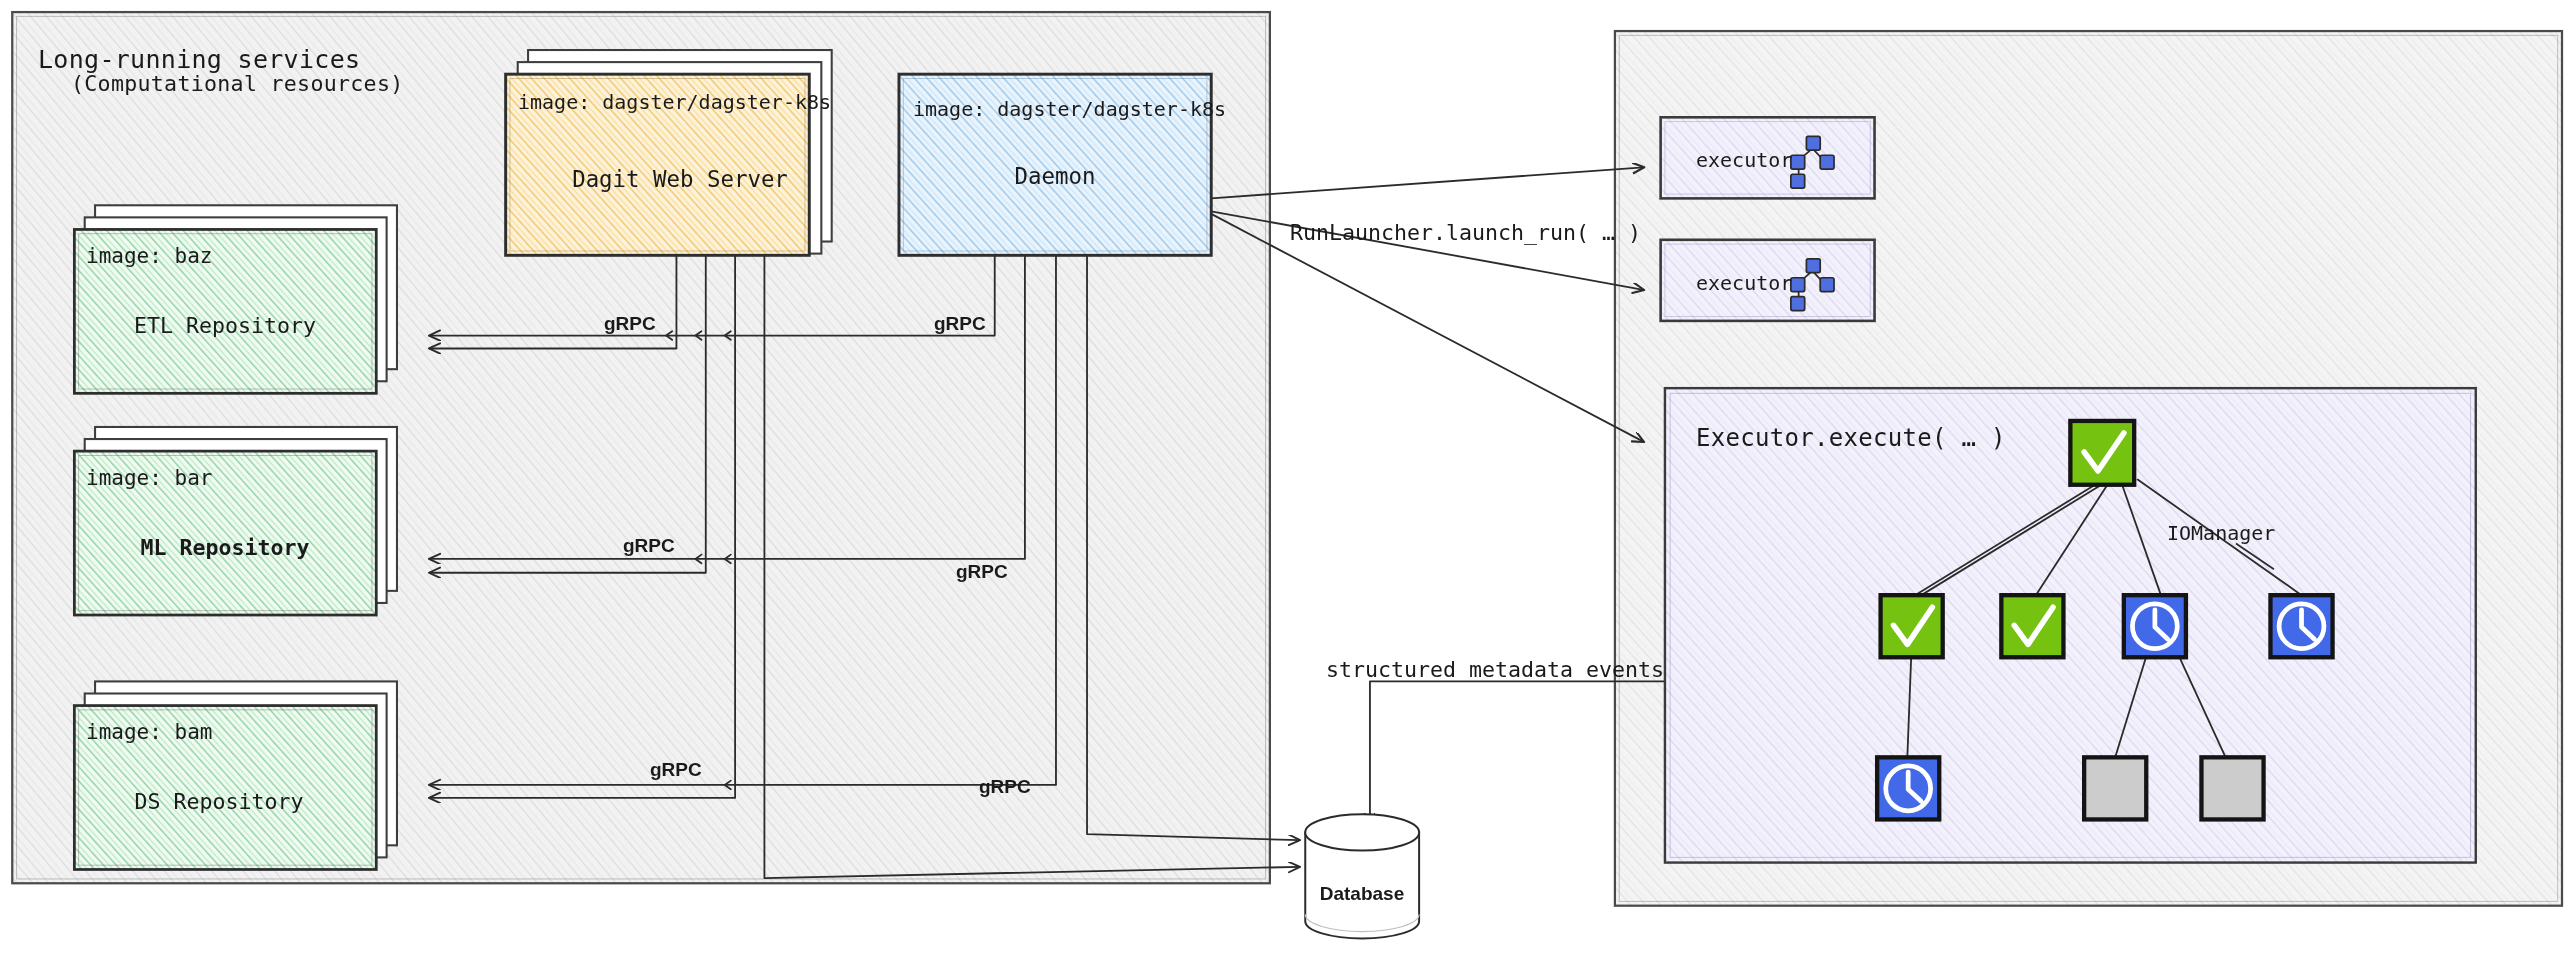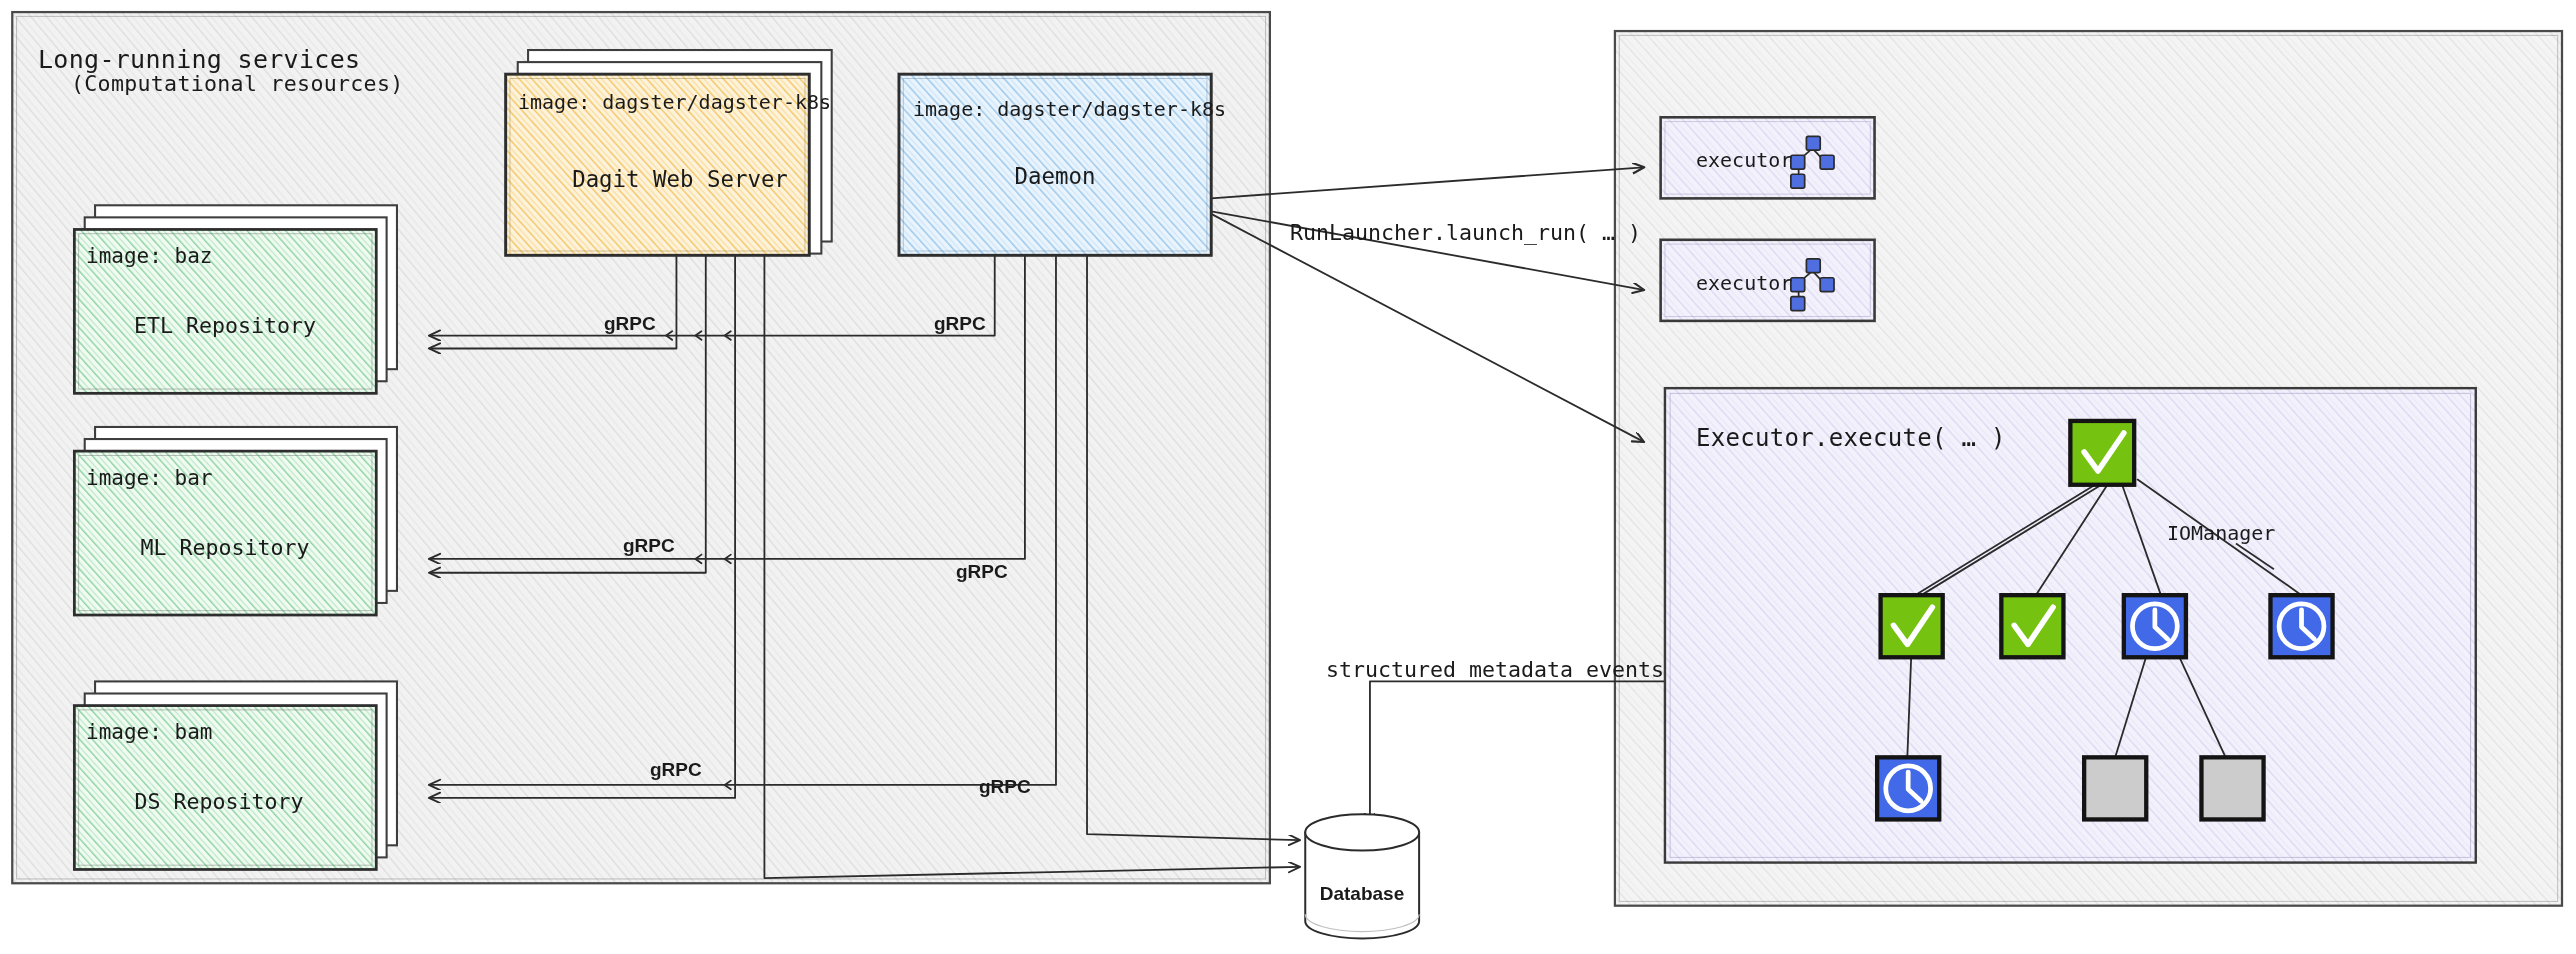--- a/index.html
+++ b/index.html
@@ -237,21 +237,21 @@
 </svg>
 
 <div class="lbl mono" style="left:38px;top:45px;font-size:25px;letter-spacing:0.3px;text-align:right;">Long-running services</div>
 <div class="lbl mono" style="left:38px;top:71px;font-size:21.6px;letter-spacing:0.3px;margin-left:33px;">(Computational resources)</div>
 
 
 <div class="lbl mono" style="left:86px;top:244px;font-size:21px;">image: baz</div>
 <div class="lbl mono" style="left:74px;top:313px;width:302px;text-align:center;font-size:21.6px;">ETL Repository</div>
 
 <div class="lbl mono" style="left:86px;top:466px;font-size:21px;">image: bar</div>
-<div class="lbl mono" style="left:74px;top:535px;width:302px;text-align:center;font-size:21.6px;">ML Repository</div>
+<div class="lbl mono" style="left:74px;top:535px;width:302px;text-align:center;font-size:21.6px;font-weight:bold;">ML Repository</div>
 
 <div class="lbl mono" style="left:86px;top:720px;font-size:21px;">image: bam</div>
 <div class="lbl mono" style="left:74px;top:789px;width:290px;text-align:center;font-size:21.6px;">DS Repository</div>
 
 <div class="lbl mono" style="left:518px;top:90px;font-size:20px;">image: dagster/dagster-k8s</div>
 <div class="lbl mono" style="left:506px;top:166px;width:304px;text-align:center;font-size:22.4px;margin-left:22px;">Dagit Web Server</div>
 
 <div class="lbl mono" style="left:913px;top:97px;font-size:20px;">image: dagster/dagster-k8s</div>
 <div class="lbl mono" style="left:899px;top:163px;width:312px;text-align:center;font-size:22.4px;">Daemon</div>
 

